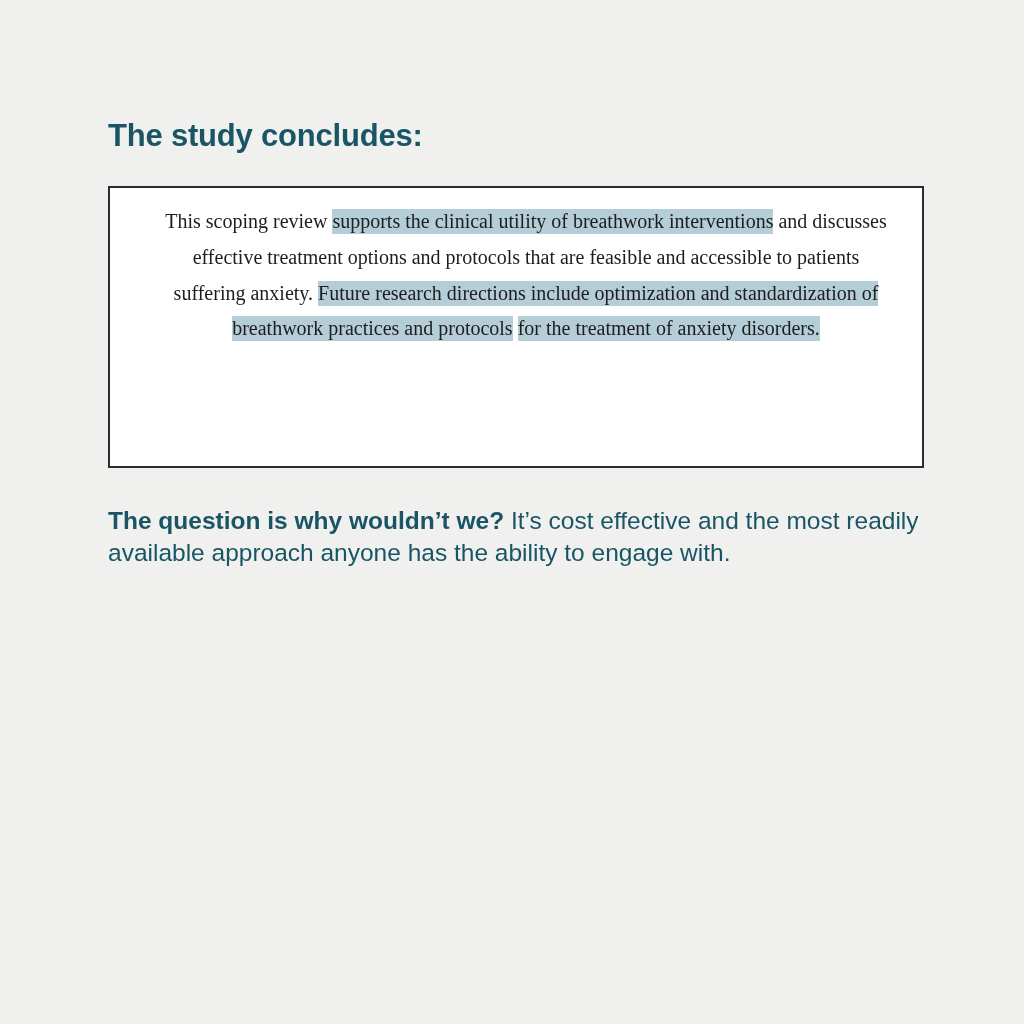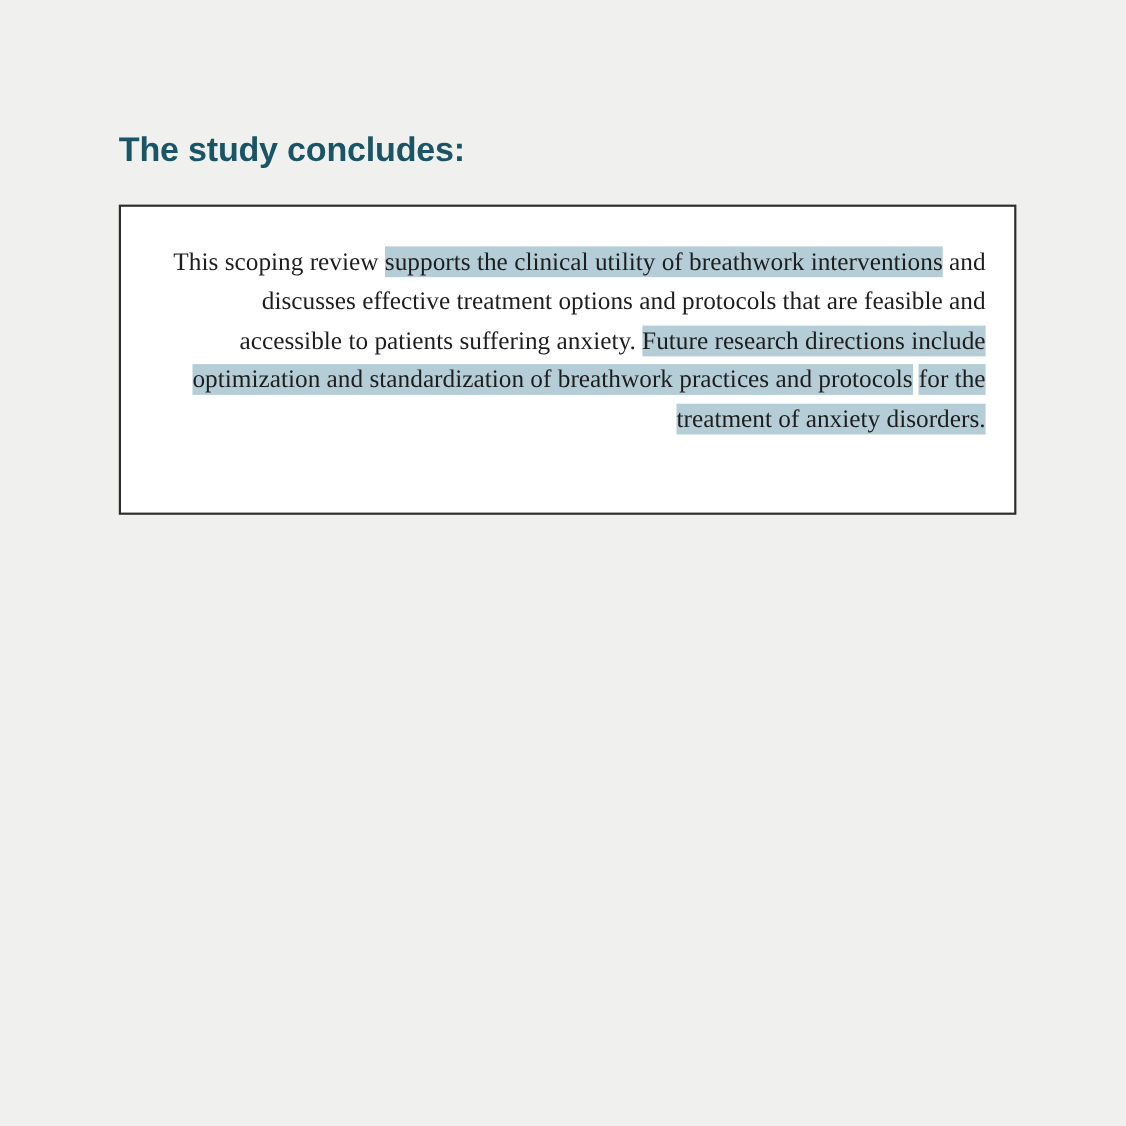--- a/index.html
+++ b/index.html
@@ -36,27 +36,27 @@
     top: 186px;
     width: 816px;
     height: 282px;
     box-sizing: border-box;
     background: #ffffff;
     border: 2px solid #2d2d2d;
   }
   .quote-text {
     position: absolute;
     left: 46px;
-    top: 32px;
+    top: 16px;
     width: 740px;
     font-family: "Liberation Serif", serif;
-    font-size: 23px;
+    font-size: 20px;
     line-height: 35.8px;
     color: #1d1d1d;
-    text-align: right;
+    text-align: center;
   }
   .hl {
     background: #b4cdd6;
     padding: 1px 0 2px 0;
     box-decoration-break: clone;
     -webkit-box-decoration-break: clone;
   }
   .body-copy {
     position: absolute;
     left: 108px;
@@ -81,15 +81,16 @@
 
 <div class="page">
 
   <div class="heading">The study concludes:</div>
 
   <div class="quote-box">
     <div class="quote-text"><span>This scoping review </span><span class="hl">supports the clinical utility of breathwork interventions</span><span> and discusses effective treatment options and protocols that are feasible and accessible to patients suffering anxiety. </span><span class="hl">Future research directions include optimization and standardization of breathwork practices and protocols</span><span> </span><span class="hl">for the treatment of anxiety disorders.</span></div>
   </div>
 
   <div class="body-copy">
+      <div class="para"><b>The question is why wouldn’t we?</b><span> It’s cost effective and the most readily available approach anyone has the ability to engage with.</span></div>
     </div>
 
 </div>
 
 </body></html>

